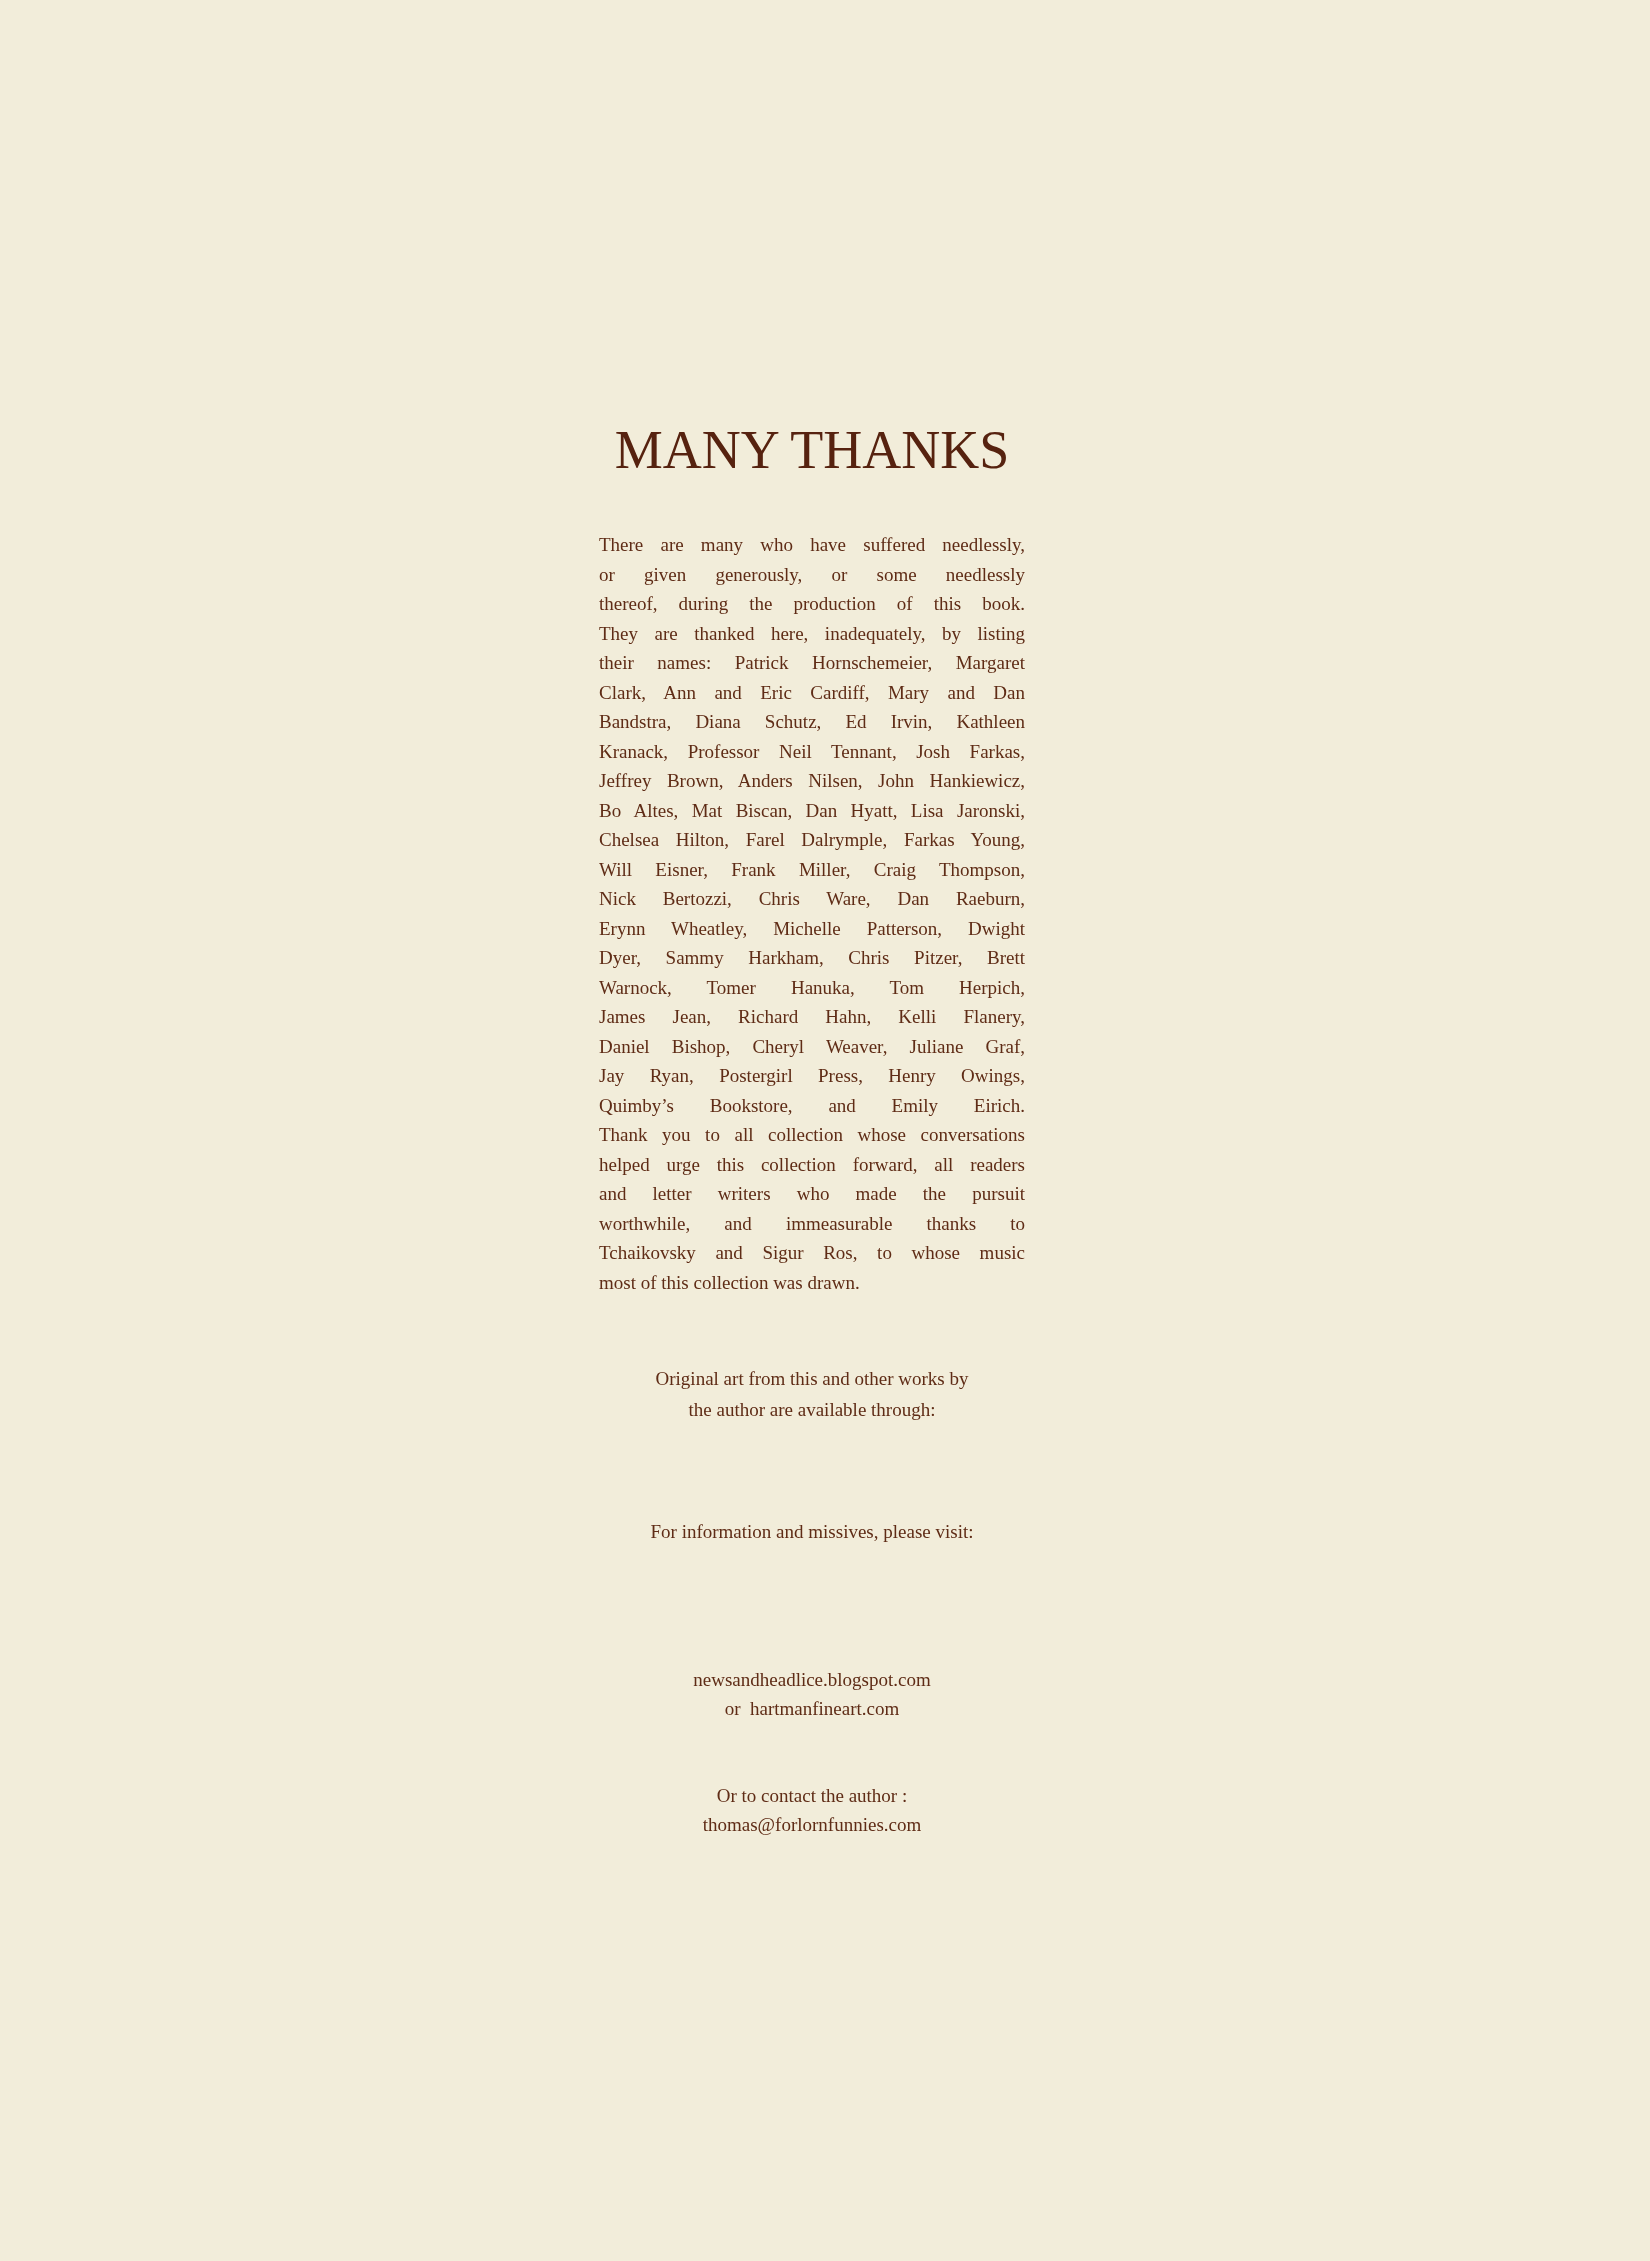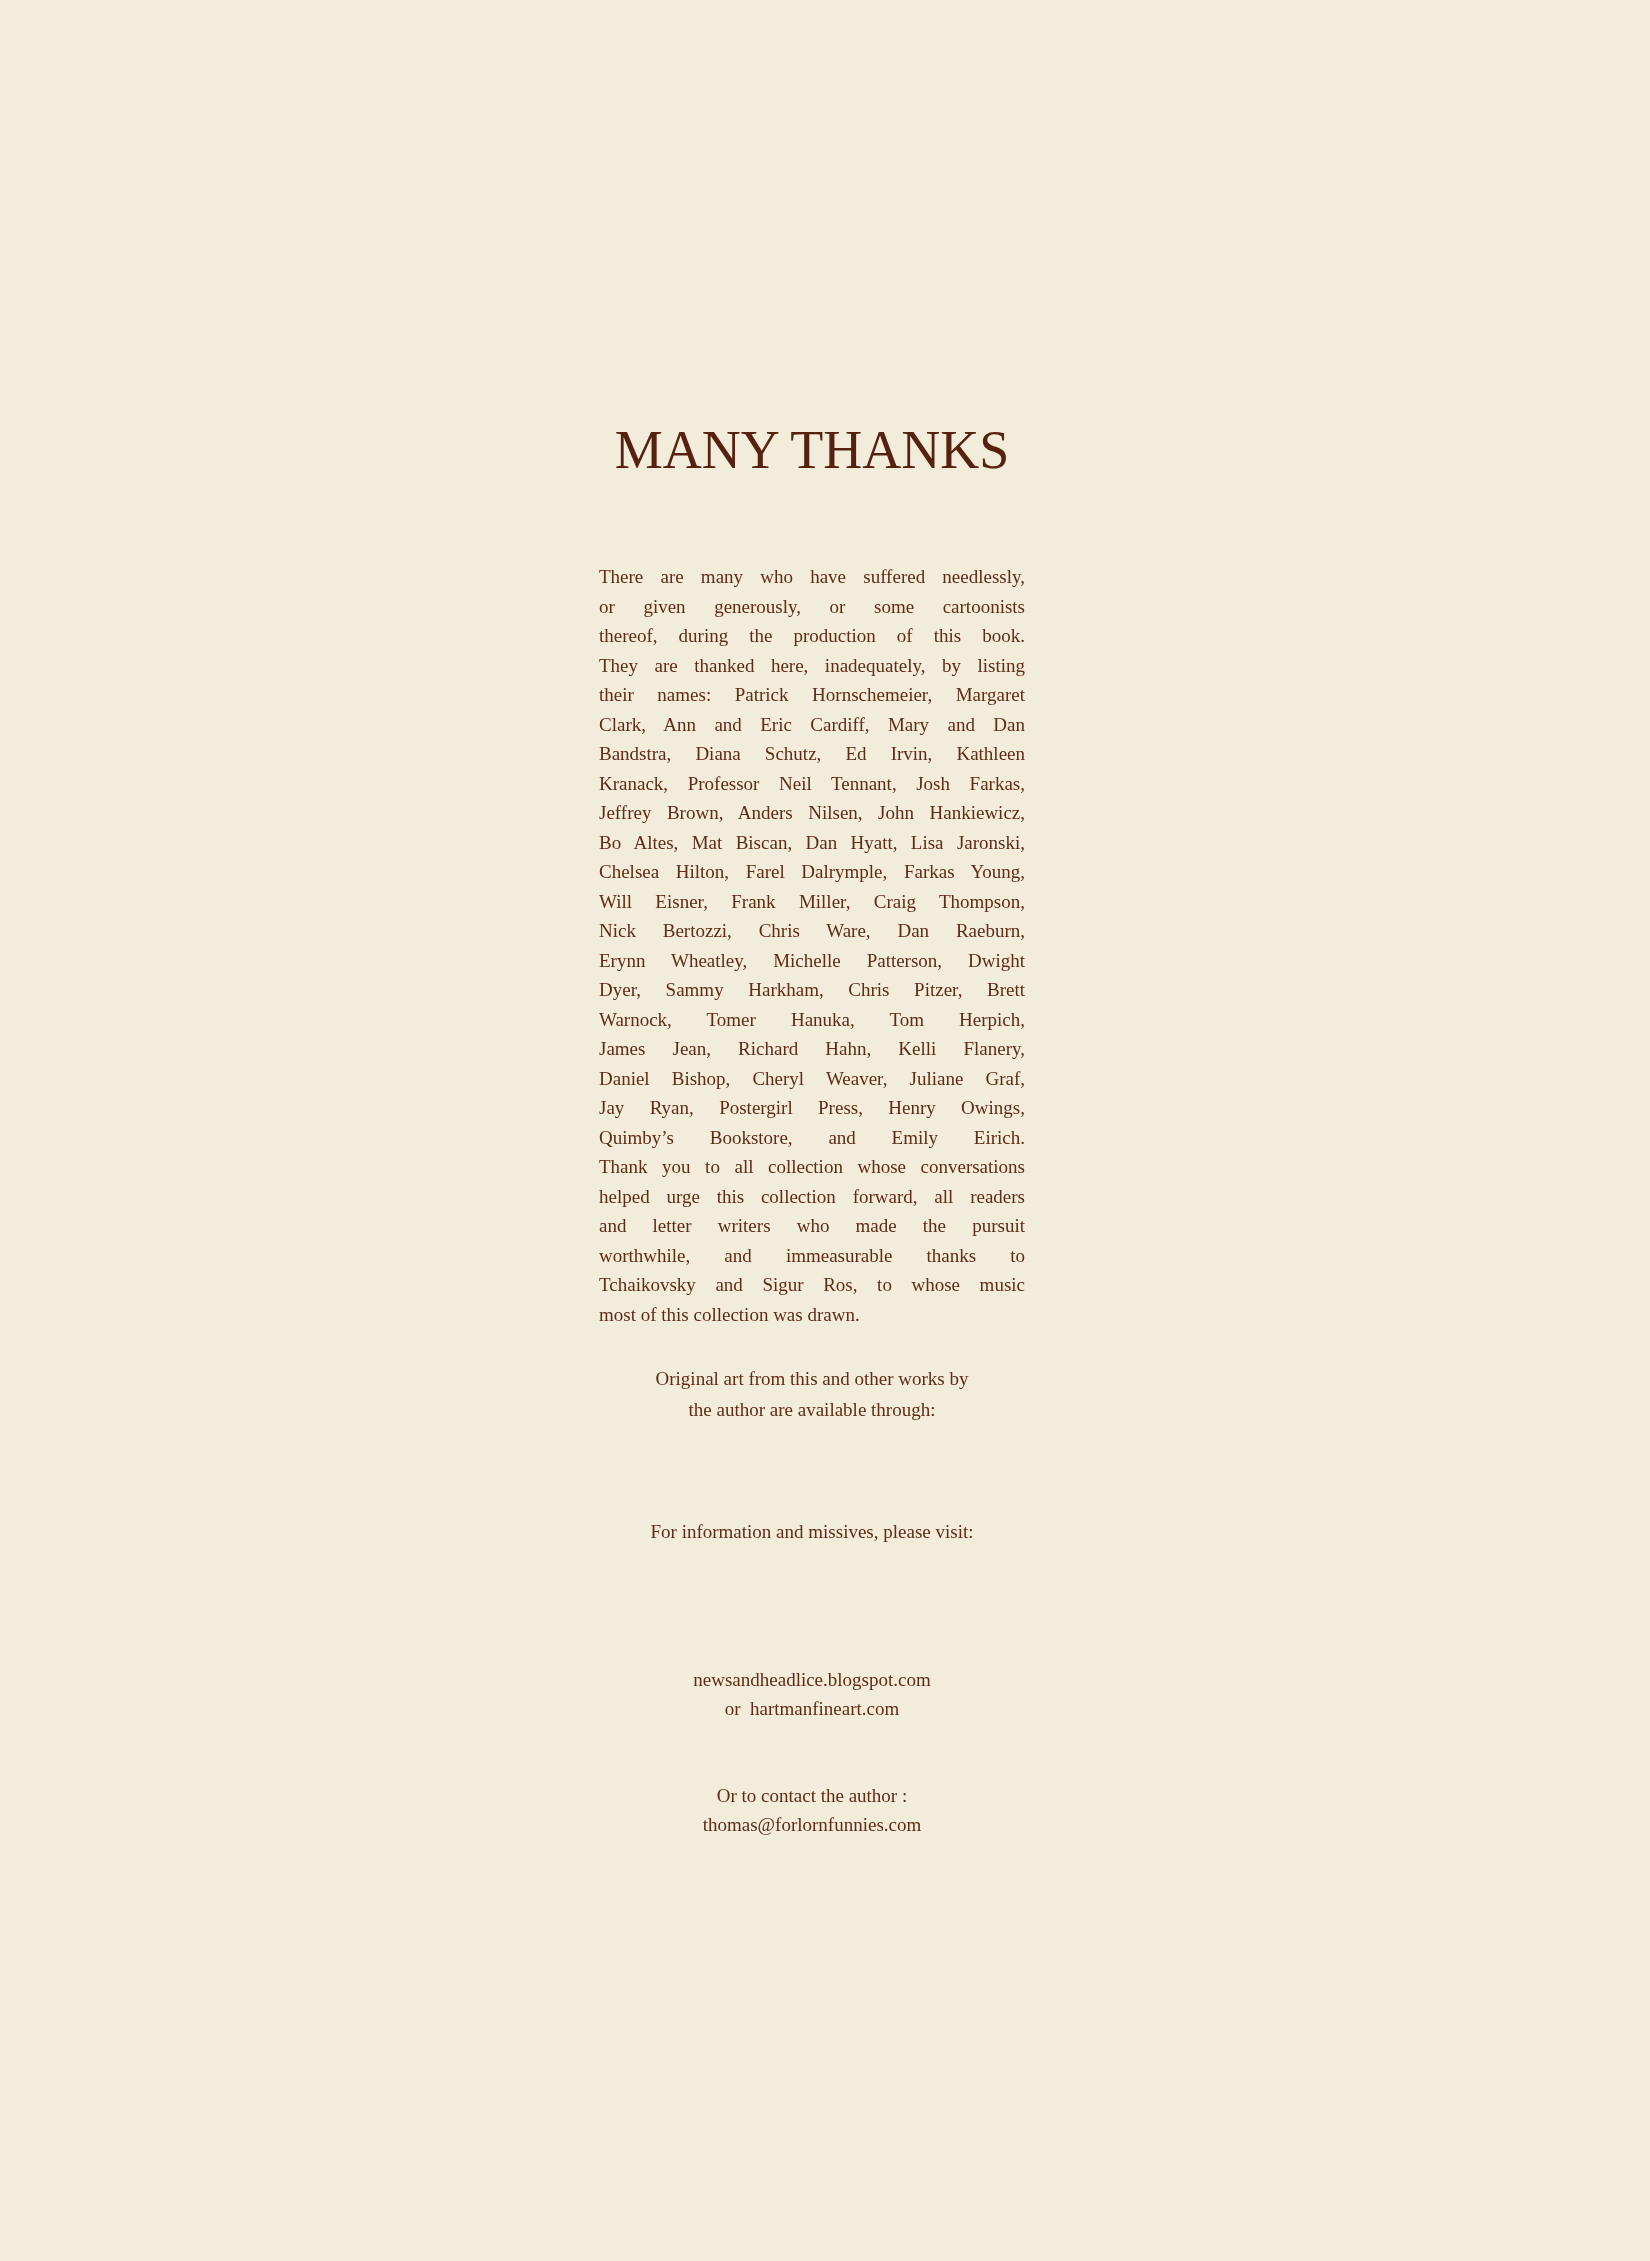--- a/index.html
+++ b/index.html
@@ -29,21 +29,20 @@
     text-align: center;
     color: #56220f;
     letter-spacing: 0px;
   }
   .ack {
     position: absolute;
     top: 530px;
     left: 599px;
     width: 426px;
     font-size: 19px;
-    margin-top: 32px;
   }
   .ack-line {
     line-height: 29.5px;
     text-align: justify;
     text-align-last: justify;
   }
   .ack-line.last {
     text-align-last: left;
   }
   .cblock {
@@ -64,21 +63,21 @@
 </style>
 </head>
 <body>
 
 <div class="page">
 
   <h1 class="title">MANY THANKS</h1>
 
   <div class="ack">
     <div class="ack-line">There are many who have suffered needlessly,</div>
-      <div class="ack-line">or given generously, or some cartoonists</div>
+      <div class="ack-line">or given generously, or some needlessly</div>
       <div class="ack-line">thereof, during the production of this book.</div>
       <div class="ack-line">They are thanked here, inadequately, by listing</div>
       <div class="ack-line">their names: Patrick Hornschemeier, Margaret</div>
       <div class="ack-line">Clark, Ann and Eric Cardiff, Mary and Dan</div>
       <div class="ack-line">Bandstra, Diana Schutz, Ed Irvin, Kathleen</div>
       <div class="ack-line">Kranack, Professor Neil Tennant, Josh Farkas,</div>
       <div class="ack-line">Jeffrey Brown, Anders Nilsen, John Hankiewicz,</div>
       <div class="ack-line">Bo Altes, Mat Biscan, Dan Hyatt, Lisa Jaronski,</div>
       <div class="ack-line">Chelsea Hilton, Farel Dalrymple, Farkas Young,</div>
       <div class="ack-line">Will Eisner, Frank Miller, Craig Thompson,</div>

